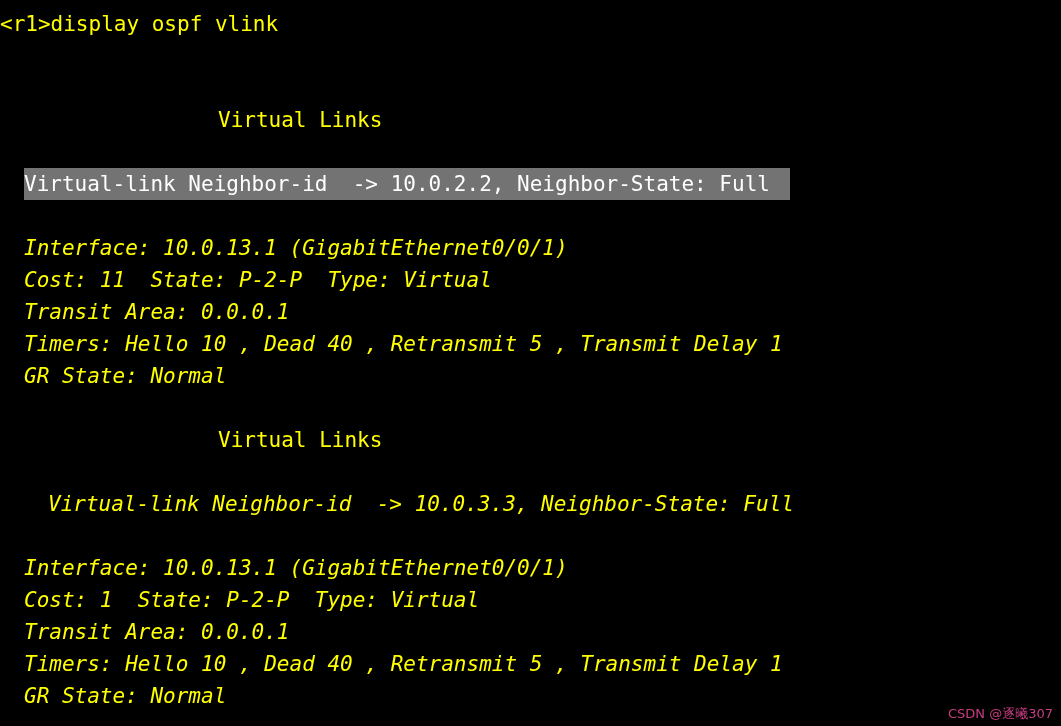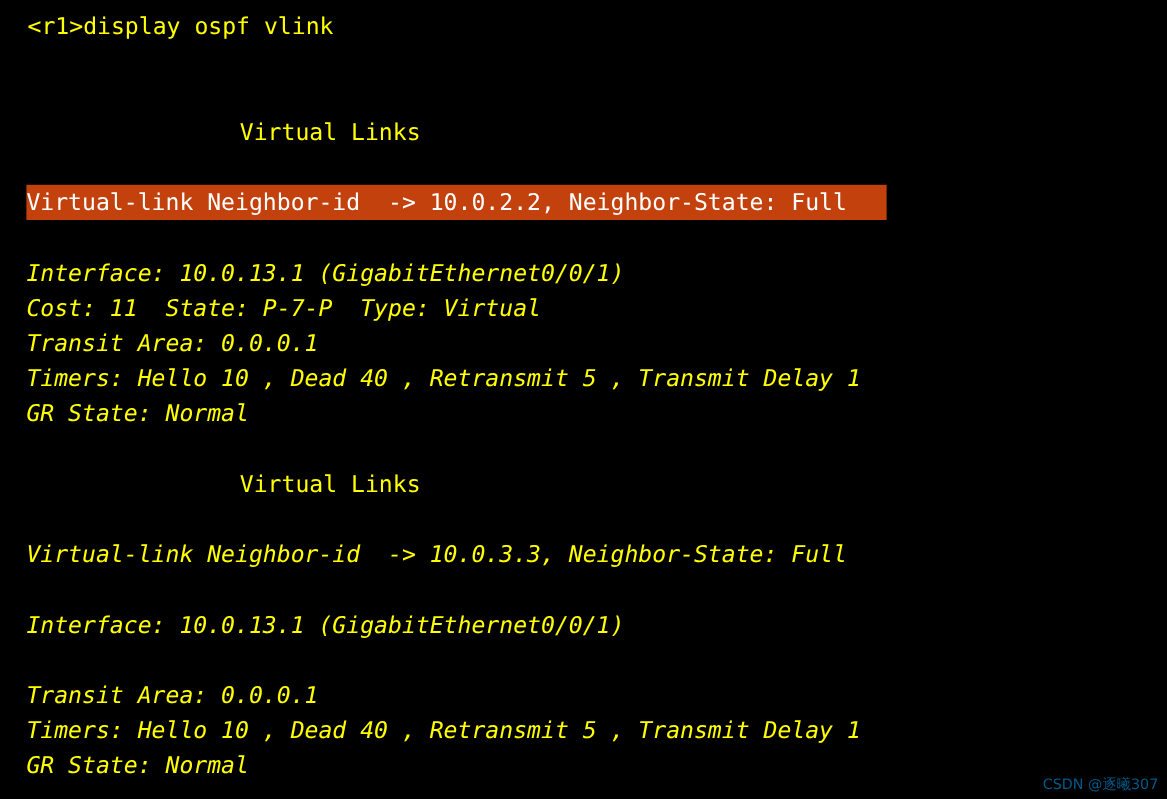--- a/index.html
+++ b/index.html
@@ -30,37 +30,37 @@
     position: absolute;
     left: 8px;
     height: 32px;
     line-height: 32px;
     white-space: pre;
     color: #ffff00;
     font-family: "DejaVu Sans Mono", "Liberation Mono", monospace;
     font-size: 21px;
   }
   .line.prompt {
-    left: 25px;
+    left: 0;
   }
   .line.body {
     left: 24px;
     font-style: italic;
   }
   .line.selected {
     left: 24px;
-    background: #c2410c;
+    background: #737373;
     color: #ffffff;
-    padding-right: 36px;
+    padding-right: 20px;
   }
   .watermark {
     position: absolute;
     right: 8px;
     bottom: 4px;
-    color: #0369a1;
+    color: #ec4899;
     font-family: "DejaVu Sans", "Liberation Sans", sans-serif;
     font-size: 13px;
     line-height: 16px;
     white-space: pre;
     opacity: 0.85;
   }
 </style>
 </head>
 <body>
 
@@ -69,34 +69,35 @@
 
     <div class="line prompt" style="top:8px;">&lt;r1&gt;display ospf vlink</div>
 
 
     <div class="line" style="top:104px; left:218px;">Virtual Links</div>
 
     <div class="line selected" style="top:168px;">Virtual-link Neighbor-id  -&gt; 10.0.2.2, Neighbor-State: Full</div>
 
     <div class="line body" style="top:232px;">Interface: 10.0.13.1 (GigabitEthernet0/0/1)</div>
 
-    <div class="line body" style="top:264px;">Cost: 11  State: P-7-P  Type: Virtual</div>
+    <div class="line body" style="top:264px;">Cost: 11  State: P-2-P  Type: Virtual</div>
 
     <div class="line body" style="top:296px;">Transit Area: 0.0.0.1</div>
 
     <div class="line body" style="top:328px;">Timers: Hello 10 , Dead 40 , Retransmit 5 , Transmit Delay 1</div>
 
     <div class="line body" style="top:360px;">GR State: Normal</div>
 
     <div class="line" style="top:424px; left:218px;">Virtual Links</div>
 
-    <div class="line body" style="top:488px;">Virtual-link Neighbor-id  -&gt; 10.0.3.3, Neighbor-State: Full</div>
+    <div class="line body" style="top:488px;margin-left:24px;">Virtual-link Neighbor-id  -&gt; 10.0.3.3, Neighbor-State: Full</div>
 
     <div class="line body" style="top:552px;">Interface: 10.0.13.1 (GigabitEthernet0/0/1)</div>
 
+    <div class="line body" style="top:584px;">Cost: 1  State: P-2-P  Type: Virtual</div>
 
     <div class="line body" style="top:616px;">Transit Area: 0.0.0.1</div>
 
     <div class="line body" style="top:648px;">Timers: Hello 10 , Dead 40 , Retransmit 5 , Transmit Delay 1</div>
 
     <div class="line body" style="top:680px;">GR State: Normal</div>
 
     <div class="watermark">CSDN @逐曦307</div>
 
   </div>

